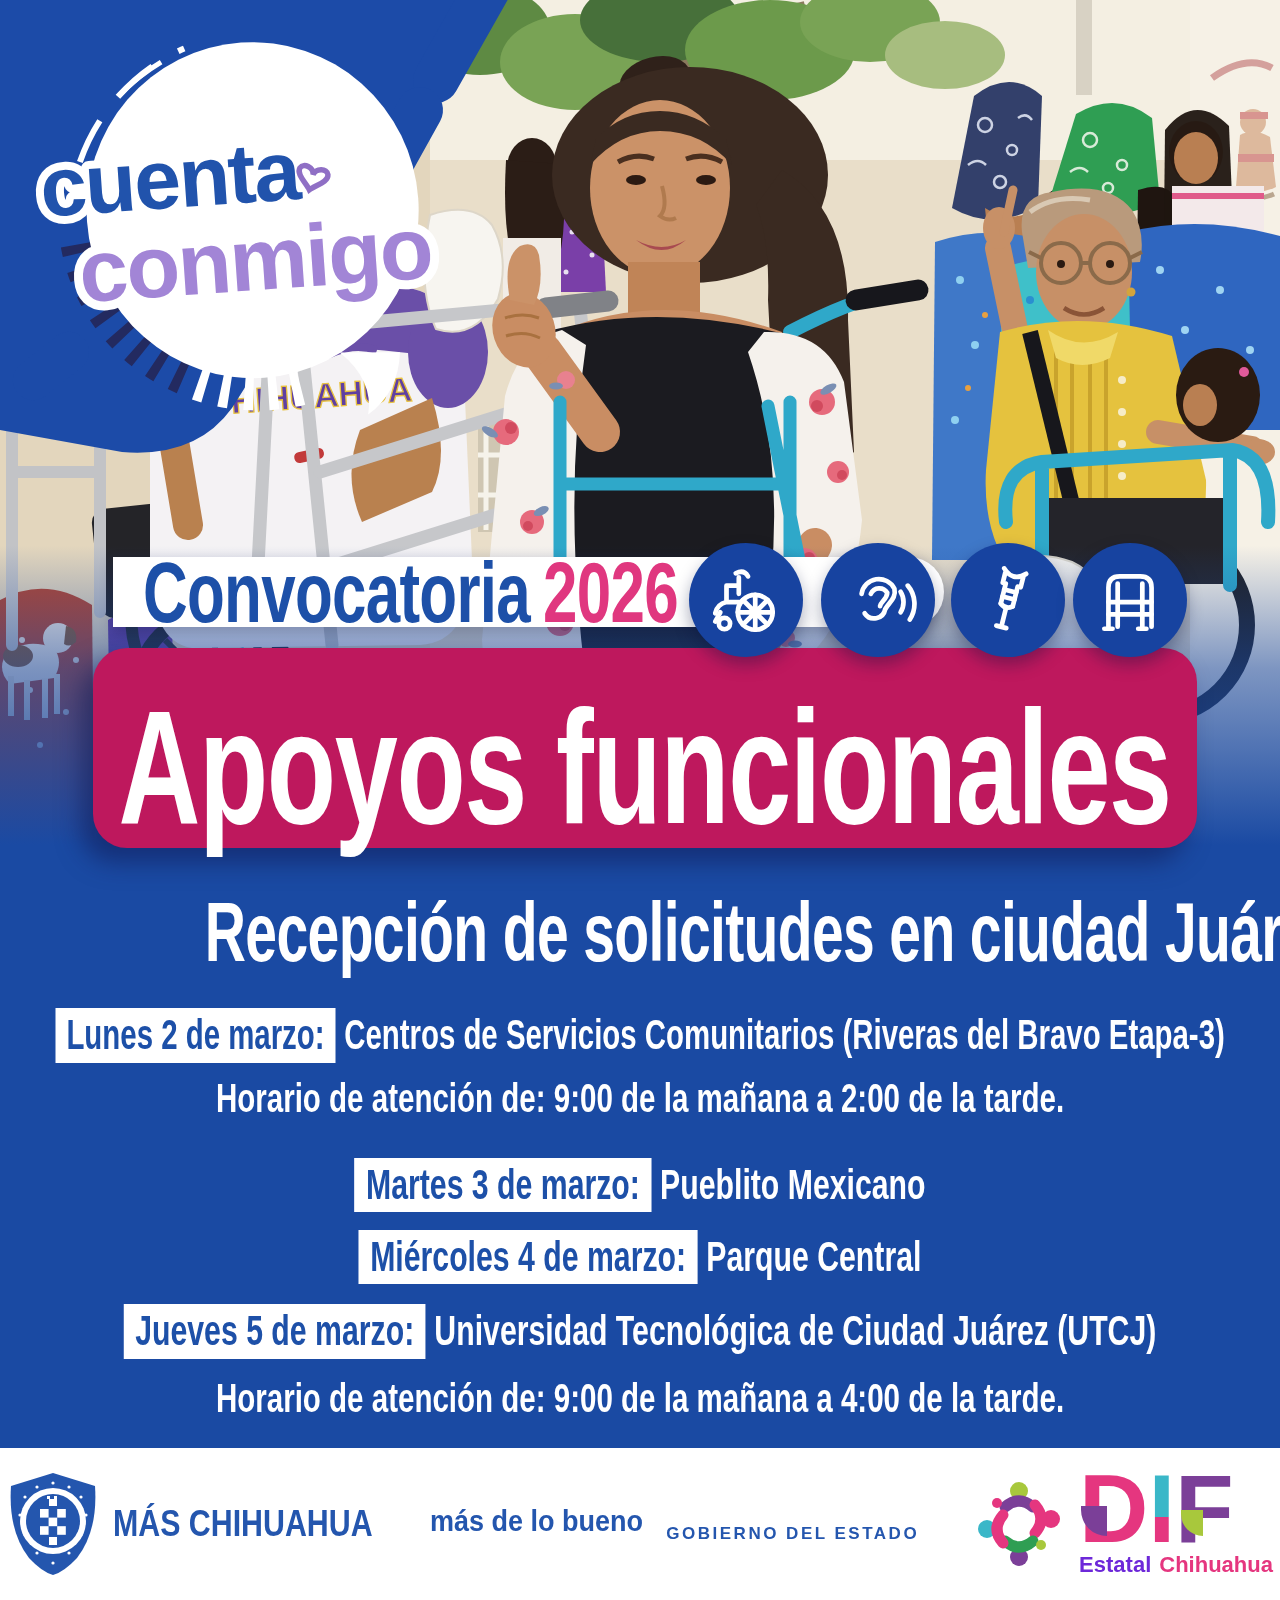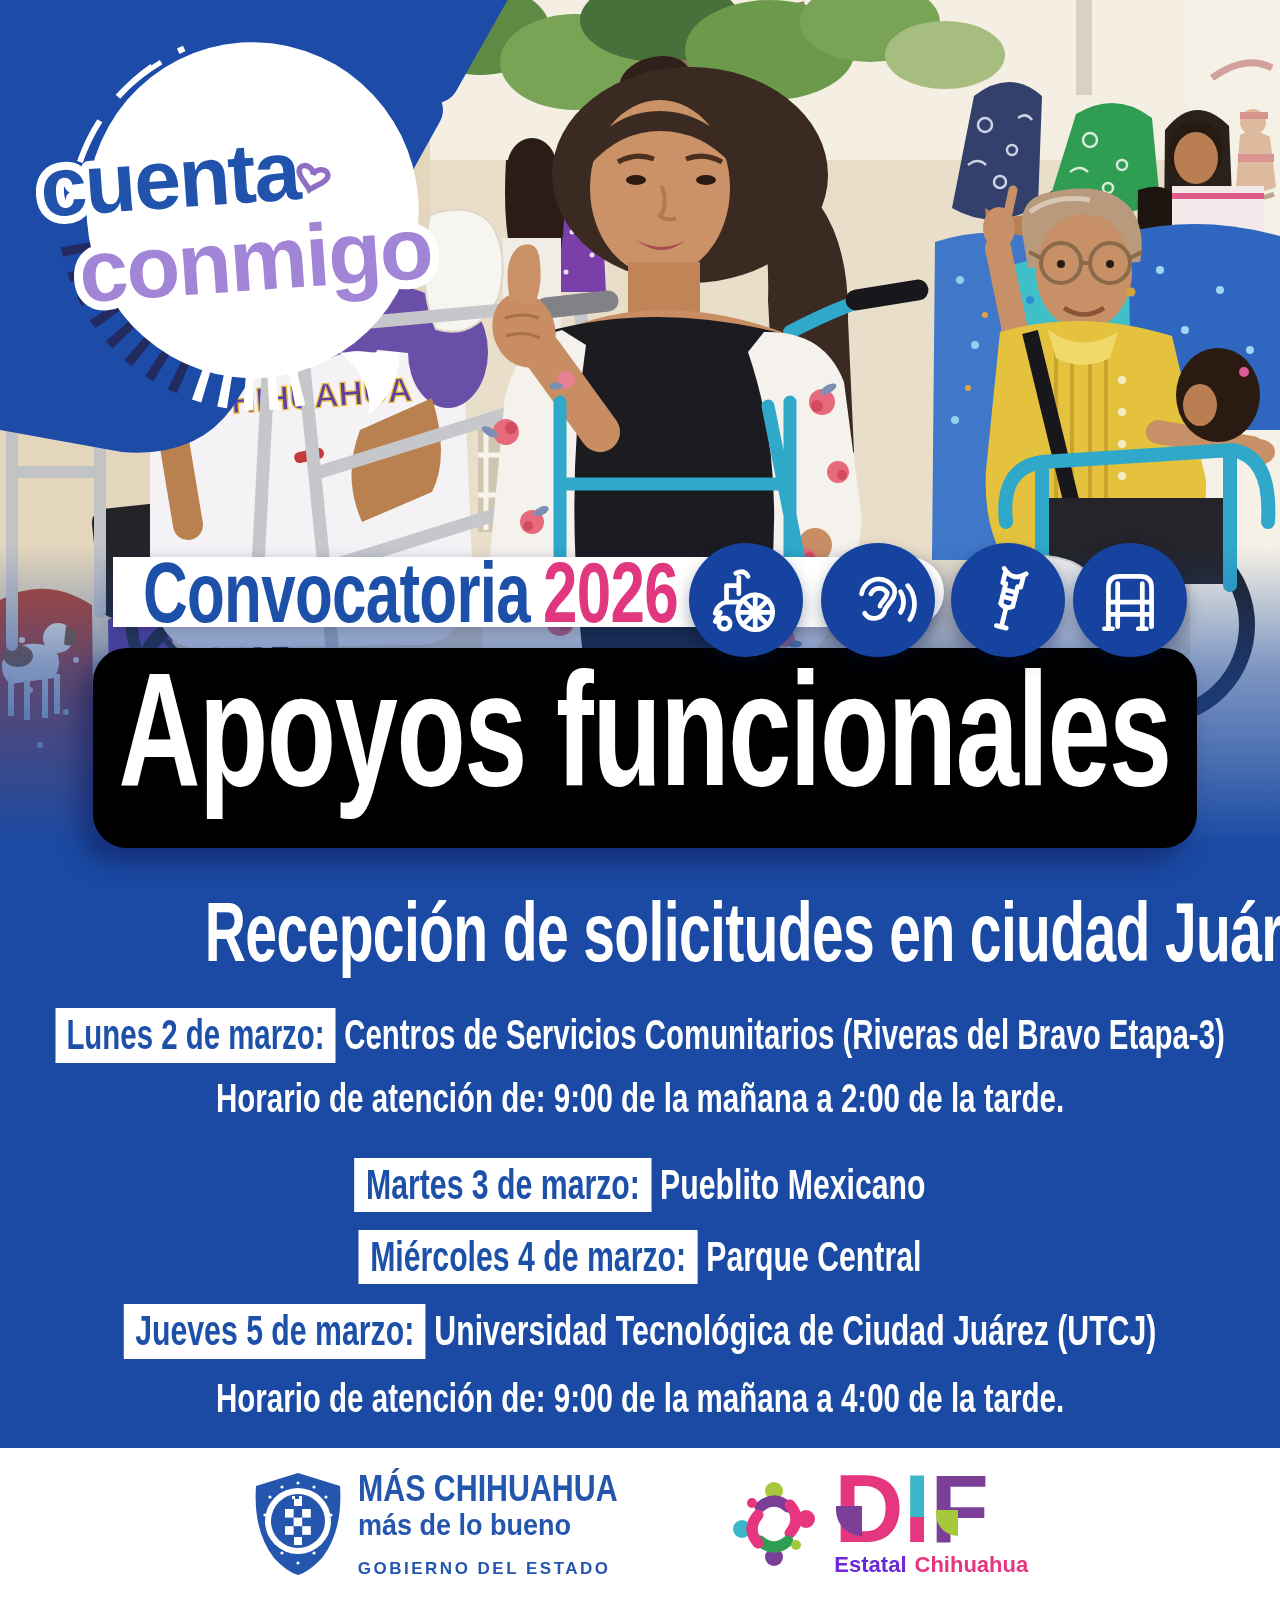--- a/index.html
+++ b/index.html
@@ -22,22 +22,22 @@
   .band-title{color:#1d50a8;}
   .band-year{color:#e0377f;}
 
   
   .icon-circle{position:absolute;top:543px;width:114px;height:114px;border-radius:50%;
     background:#1743a0;z-index:7;display:flex;align-items:center;justify-content:center;
     box-shadow:0 8px 16px rgba(10,18,60,.35);}
   .icon-circle svg{stroke:#fff;fill:none;stroke-width:4.6;stroke-linecap:round;stroke-linejoin:round;}
 
   
-  .banner{position:absolute;left:93px;top:648px;width:1104px;height:200px;background:#000000;
-    border-radius:34px;z-index:5;display:flex;align-items:flex-start;justify-content:center;
+  .banner{position:absolute;left:93px;top:648px;width:1104px;height:200px;background:#be185d;
+    border-radius:34px;z-index:5;display:flex;align-items:flex-end;justify-content:center;
     box-shadow:-12px 14px 24px rgba(16,26,84,.55);}
   .banner-text{color:#fff;font-weight:700;font-size:162px;line-height:1;white-space:nowrap;
     transform:scaleX(.7);letter-spacing:-2px;}
 
   
   .content{position:absolute;left:0;top:848px;width:1280px;z-index:4;color:#fff;}
   .heading{margin:38px 0 0 0;text-align:center;font-weight:700;font-size:84px;line-height:1.1;
     white-space:nowrap;transform:scaleX(.68);letter-spacing:-1px;}
   .row{display:flex;justify-content:center;align-items:center;white-space:nowrap;
     transform:scaleX(.72);font-weight:700;font-size:42px;line-height:1.15;}
@@ -47,21 +47,21 @@
   .h1r{margin-top:12px;}
   .r2{margin-top:36px;}
   .r3{margin-top:18px;}
   .r4{margin-top:20px;}
   .h2r{margin-top:16px;}
 
   
   .footer{position:absolute;left:0;top:1448px;width:1280px;height:152px;background:#ffffff;z-index:8;
     display:flex;align-items:center;justify-content:center;gap:52px;}
   .gov{display:flex;align-items:center;gap:14px;}
-  .gov-text{display:flex;flex-direction:column;color:#2456ae;line-height:1.04;}
+  .gov-text{display:flex;flex-direction:row;color:#2456ae;line-height:1.04;}
   .gov-title{font-weight:700;font-size:37px;transform:scaleX(.82);transform-origin:left center;white-space:nowrap;}
   .gov-subtitle{font-weight:700;font-size:30px;transform:scaleX(.9);transform-origin:left center;white-space:nowrap;}
   .gov-entity{font-weight:700;font-size:17px;letter-spacing:2.5px;margin-top:20px;white-space:nowrap;}
   .dif{display:flex;align-items:center;gap:12px;}
   .dif-right{display:flex;flex-direction:column;}
   .dif-letters{display:flex;font-weight:700;font-size:96px;line-height:.82;letter-spacing:-3px;}
   .dif-letter{position:relative;display:inline-block;}
   .dif-d{color:#e5367f;}
   .dif-i{background:linear-gradient(180deg,#3ab7c8 0 60%,#e5367f 60% 100%);
     -webkit-background-clip:text;background-clip:text;color:transparent;padding:0 3px;}

